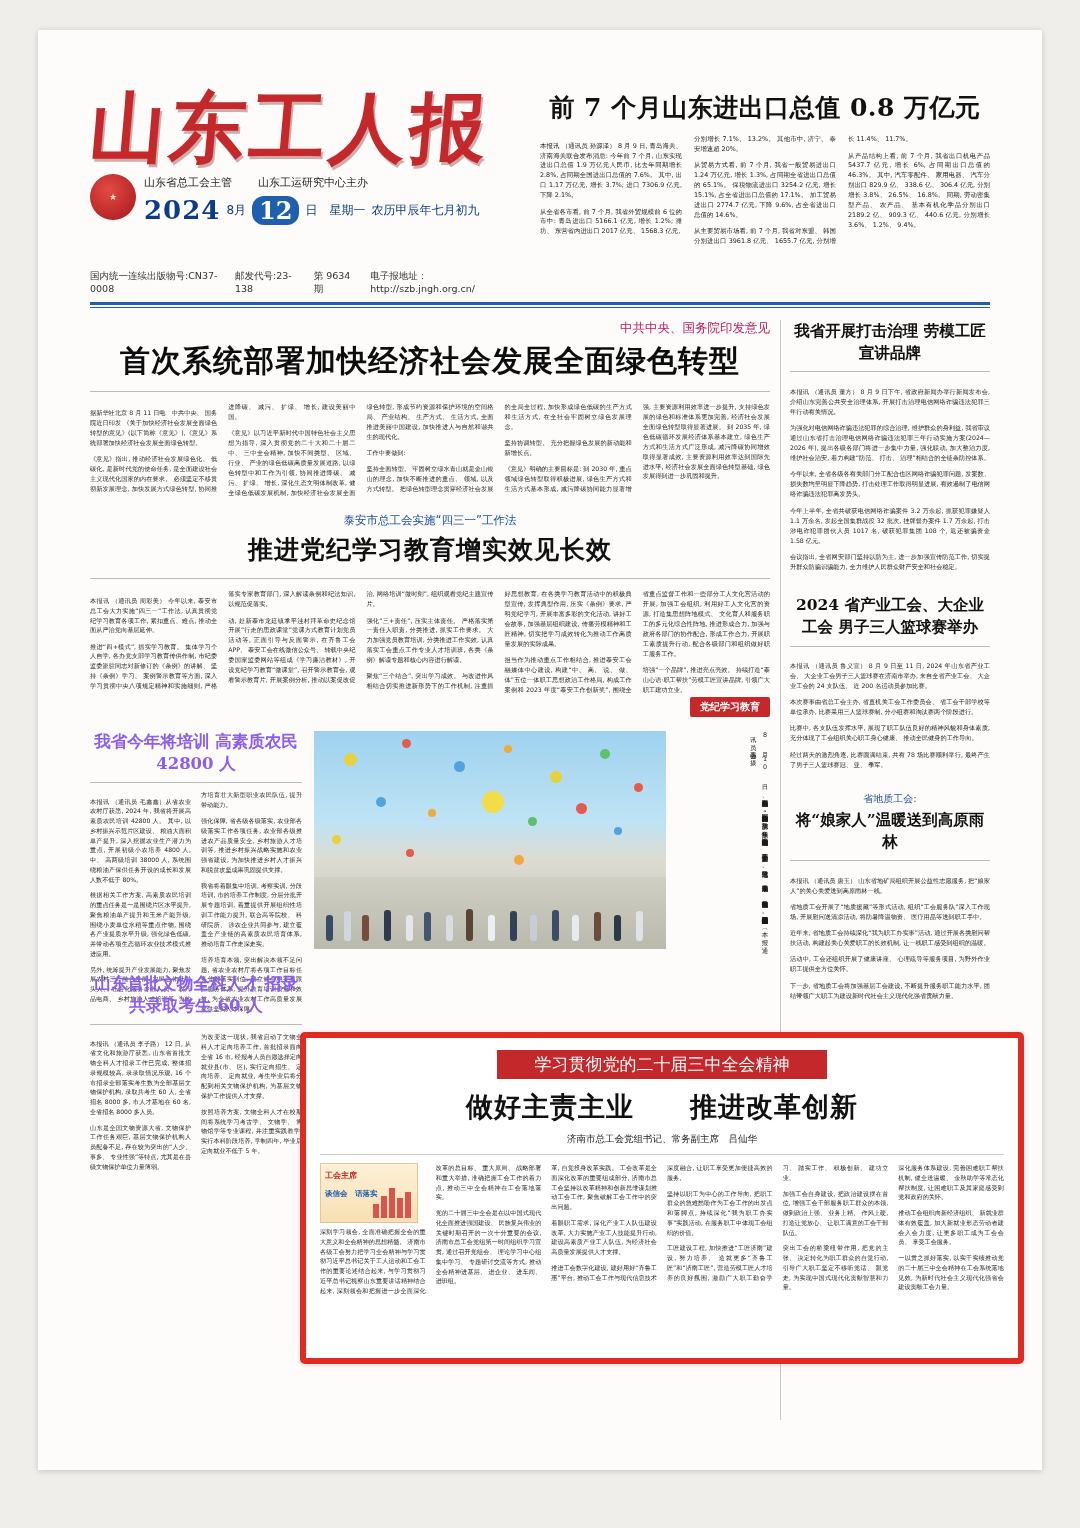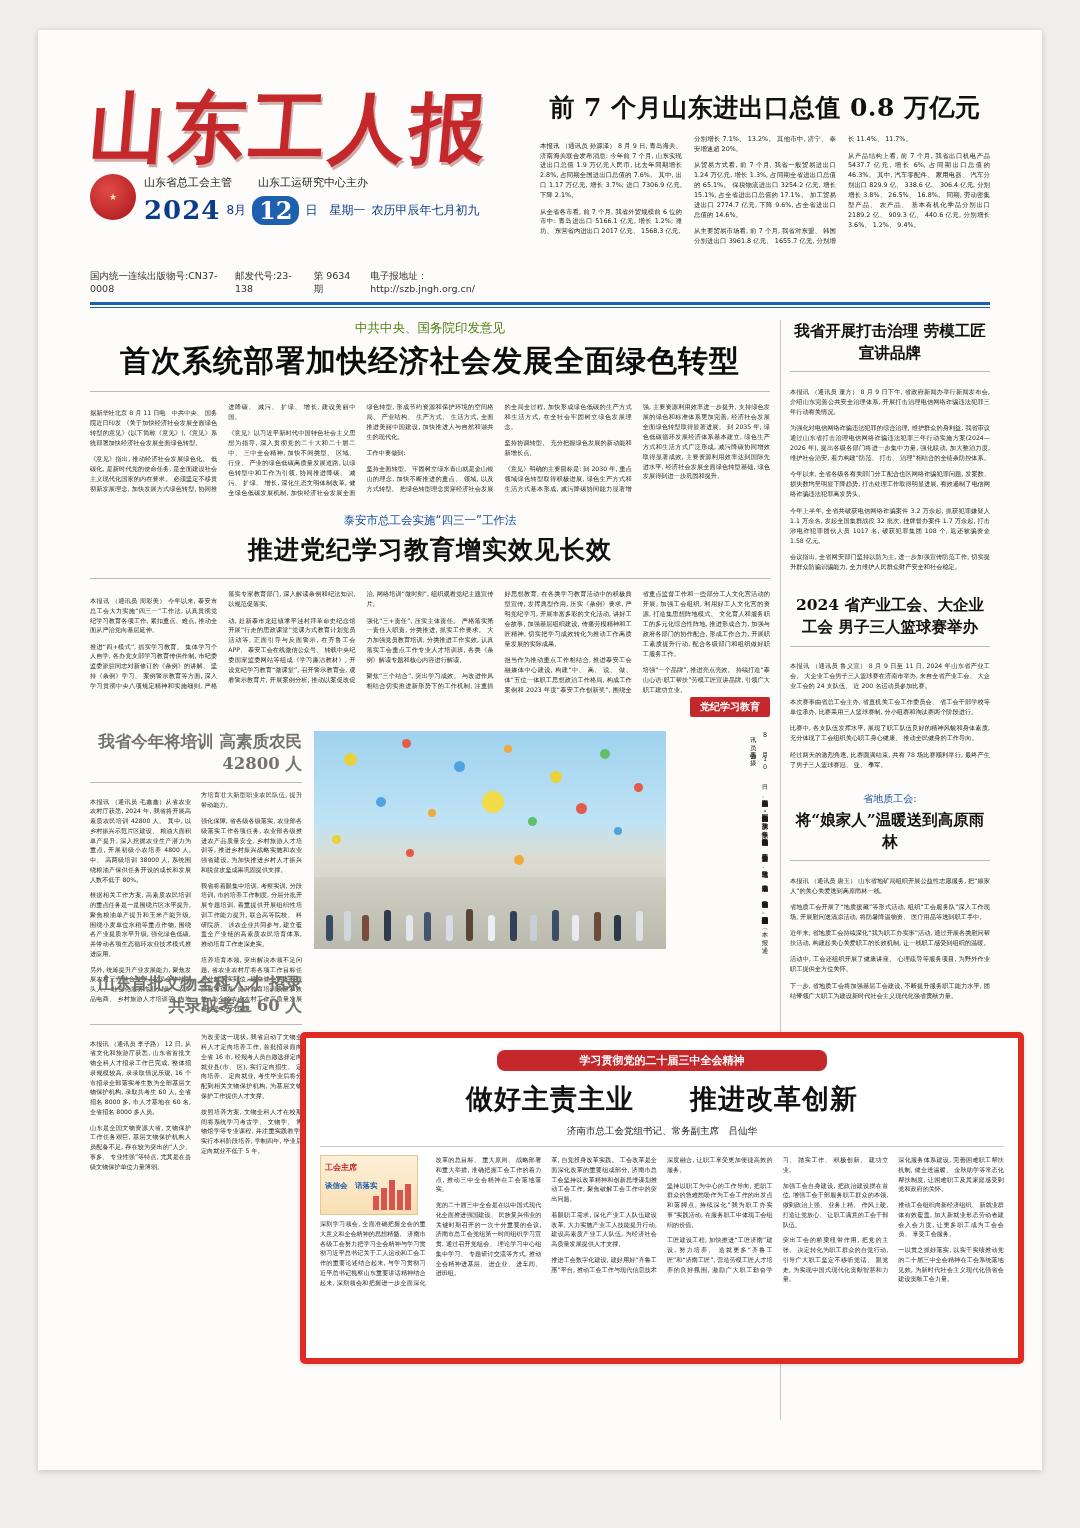--- a/index.html
+++ b/index.html
@@ -81,21 +81,21 @@
   }
   .hr-blue { position:absolute; left:0; top:214px; width:900px; height:3px; background:#1f5fb0; }
   .hr-blue2 { position:absolute; left:0; top:219px; width:900px; height:1px; background:#1f5fb0; }
 
   
   .body-grid { position:absolute; left:0; top:232px; width:900px; }
   .col-main { position:absolute; left:0; top:0; width:680px; }
   .col-right { position:absolute; left:700px; top:0; width:200px; }
   .vrule { position:absolute; left:690px; top:0; width:1px; height:1100px; background:#c9c6c1; }
 
-  .hl-kicker { text-align:center; font-size:12.5px; color:#4d7c0f; margin-bottom:6px; }
+  .hl-kicker { text-align:right; font-size:12.5px; color:#be185d; margin-bottom:6px; }
   .hl-main {
     font-family:"DejaVu Serif", serif; font-weight:bold;
     font-size:30px; text-align:center; color:#0d0d0d; letter-spacing:1px;
     line-height:1.2;
   }
   .rule-thin { height:1px; background:#bbb; margin:12px 0 10px; }
   .cols5 {
     column-count:5; column-gap:11px;
     font-size:6.2px; line-height:1.6; text-align:justify; color:#1b1b1b;
   }
@@ -114,21 +114,21 @@
     display:inline-block; background:#c4282a; color:#fff;
     font-size:10px; font-weight:bold; padding:3px 10px; border-radius:2px;
   }
   .badge-wrap { text-align:right; }
 
   
   .photo-block { position:relative; margin-top:14px; height:230px; }
   .left-mini { position:absolute; left:0; top:0; width:212px; }
   .mini-title {
     font-family:"DejaVu Serif", serif; font-weight:bold;
-    font-size:16.5px; text-align:right; line-height:1.35; color:#737373;
+    font-size:16.5px; text-align:center; line-height:1.35; color:#8b5cf6;
   }
   .mini-rule { height:1px; background:#bbb; margin:7px 0; }
   .photo {
     position:absolute; left:224px; top:0; width:352px; height:218px;
     background:linear-gradient(#9fd2ef 0%, #bfe3f4 42%, #dcdcd2 58%, #c6c6bb 100%);
     overflow:hidden;
   }
   .photo .ball { position:absolute; border-radius:50%; }
   .photo .crowd {
     position:absolute; left:0; bottom:0; width:100%; height:72px;
@@ -156,22 +156,22 @@
     position:absolute; left:262px; top:1002px;
     width:712px; height:320px;
     border:6px solid #e02b24; border-radius:5px;
     background:#fff;
     box-shadow:0 1px 5px rgba(0,0,0,0.12);
   }
   .hi-inner { position:absolute; left:14px; top:12px; right:14px; bottom:10px; }
   .hi-banner {
     margin:0 auto; width:330px;
     background:#c4282a; color:#fff;
-    font-size:11px; font-weight:bold; text-align:center;
-    padding:3px 0; border-radius:8px;
+    font-size:17px; font-weight:normal; text-align:center;
+    padding:3px 0; border-radius:0;
   }
   .hi-title {
     font-family:"DejaVu Serif", serif; font-weight:bold;
     font-size:27px; text-align:center; color:#111; margin-top:10px;
     letter-spacing:1px;
   }
   .hi-by { text-align:center; font-size:9.5px; color:#222; margin-top:8px; }
   .hi-rule { height:1px; background:#ccc; margin:8px 0 8px; }
   .hi-cols {
     column-count:6; column-gap:10px;

